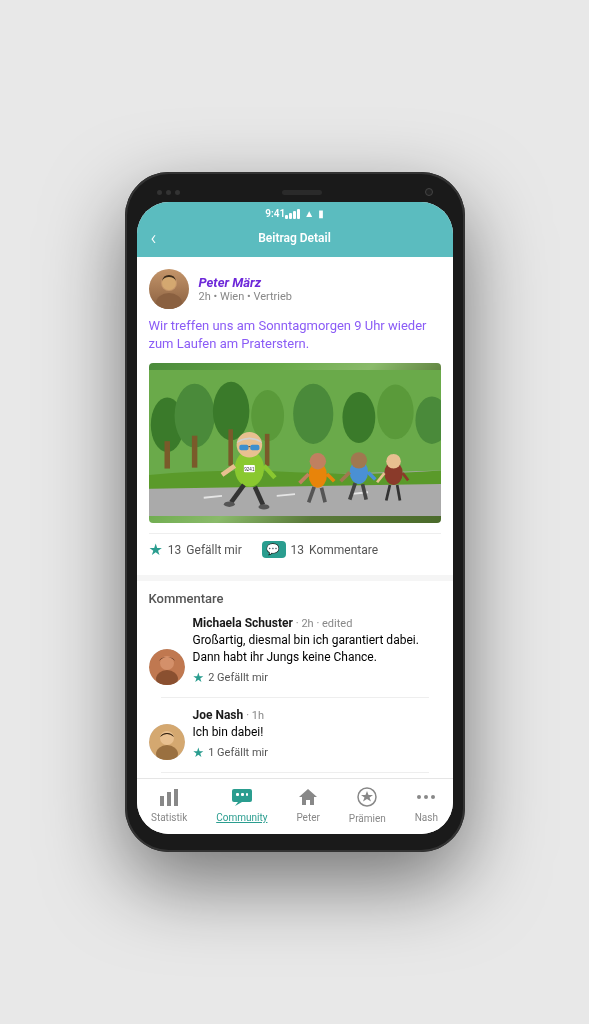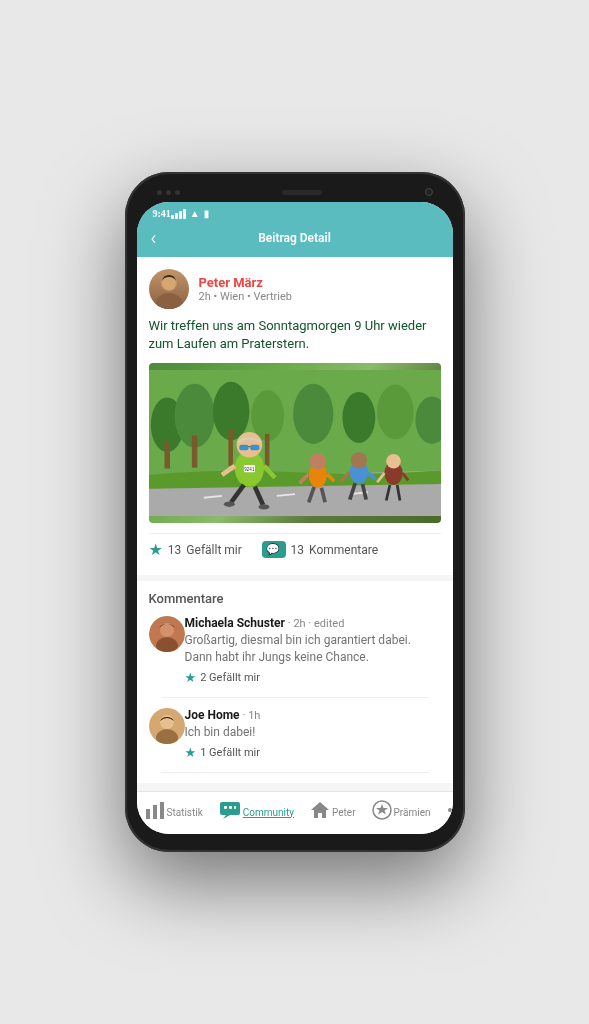--- a/index.html
+++ b/index.html
@@ -65,23 +65,22 @@
       height: calc(100% - 24px);
       display: flex;
       flex-direction: column;
     }
 
     
     .status-bar {
       background: #5bbcbf;
       padding: 6px 16px 4px;
       display: flex;
-      justify-content: flex-start;
-      align-items: center;
-      font-family: Liberation Serif, serif;
+      justify-content: center;
+      align-items: center;
     }
 
     .status-time {
       font-size: 10px;
       color: white;
       font-weight: 600;
     }
 
     .status-icons {
       display: flex;
@@ -155,31 +154,32 @@
       overflow: hidden;
       flex-shrink: 0;
       background: #ccc;
     }
 
     .author-info {}
 
     .author-name {
       font-size: 13px;
       font-weight: 700;
-      color: #ef4444;
+      color: #6d28d9;
+      font-style: italic;
     }
 
     .author-meta {
       font-size: 11px;
       color: #888;
     }
 
     .post-text {
       font-size: 13px;
-      color: #14532d;
+      color: #8b5cf6;
       line-height: 1.4;
       margin-bottom: 10px;
     }
 
     .post-image {
       width: 100%;
       height: 160px;
       background: linear-gradient(135deg, #4a8a3a 0%, #6aaa4a 30%, #8aba6a 50%, #5a7a3a 70%, #4a6a2a 100%);
       border-radius: 4px;
       overflow: hidden;
@@ -228,22 +228,23 @@
 
     .comments-label {
       font-size: 13px;
       color: #555;
       margin-bottom: 10px;
       font-weight: 500;
     }
 
     .comment-item {
       display: flex;
-      gap: 0;
+      gap: 8px;
       margin-bottom: 12px;
+      align-items: flex-end;
     }
 
     .comment-avatar {
       width: 36px;
       height: 36px;
       border-radius: 50%;
       overflow: hidden;
       flex-shrink: 0;
       background: #ddd;
     }
@@ -258,21 +259,21 @@
     }
 
     .comment-author-line .comment-meta {
       font-weight: 400;
       color: #888;
       font-size: 11px;
     }
 
     .comment-text {
       font-size: 12px;
-      color: #737373;
+      color: #000000;
       line-height: 1.4;
       margin-bottom: 4px;
     }
 
     .comment-likes {
       display: flex;
       align-items: center;
       gap: 4px;
       font-size: 11px;
       color: #555;
@@ -283,21 +284,21 @@
       background: white;
       border-top: 1px solid #e5e5e5;
       display: flex;
       justify-content: space-around;
       align-items: center;
       padding: 6px 0 8px;
     }
 
     .nav-item {
       display: flex;
-      flex-direction: row;
+      flex-direction: column;
       align-items: center;
       gap: 2px;
       cursor: pointer;
       padding: 2px 8px;
     }
 
     .nav-icon {
       font-size: 18px;
       color: #888;
     }
@@ -505,21 +506,21 @@
           <div class="comment-avatar">
             <svg viewBox="0 0 36 36" xmlns="http://www.w3.org/2000/svg">
               <circle cx="18" cy="18" r="18" fill="#d4a870"></circle>
               <circle cx="18" cy="14" r="7" fill="#e8c090"></circle>
               <path d="M11 13 Q18 7 25 13 Q23 9 18 9 Q13 9 11 13Z" fill="#2a1a0a"></path>
               <ellipse cx="18" cy="30" rx="11" ry="9" fill="#9a7040"></ellipse>
             </svg>
           </div>
           <div class="comment-body">
             <div class="comment-author-line">
-              <span>Joe Home</span>
+              <span>Joe Nash</span>
               <span class="comment-meta">· 1h</span>
             </div>
             <div class="comment-text">Ich bin dabei!</div>
             <div class="comment-likes">
               <span style="color:#2a9d8f;font-size:13px;">★</span>
               <span>1 Gefällt mir</span>
             </div>
           </div>
         </div>
 

